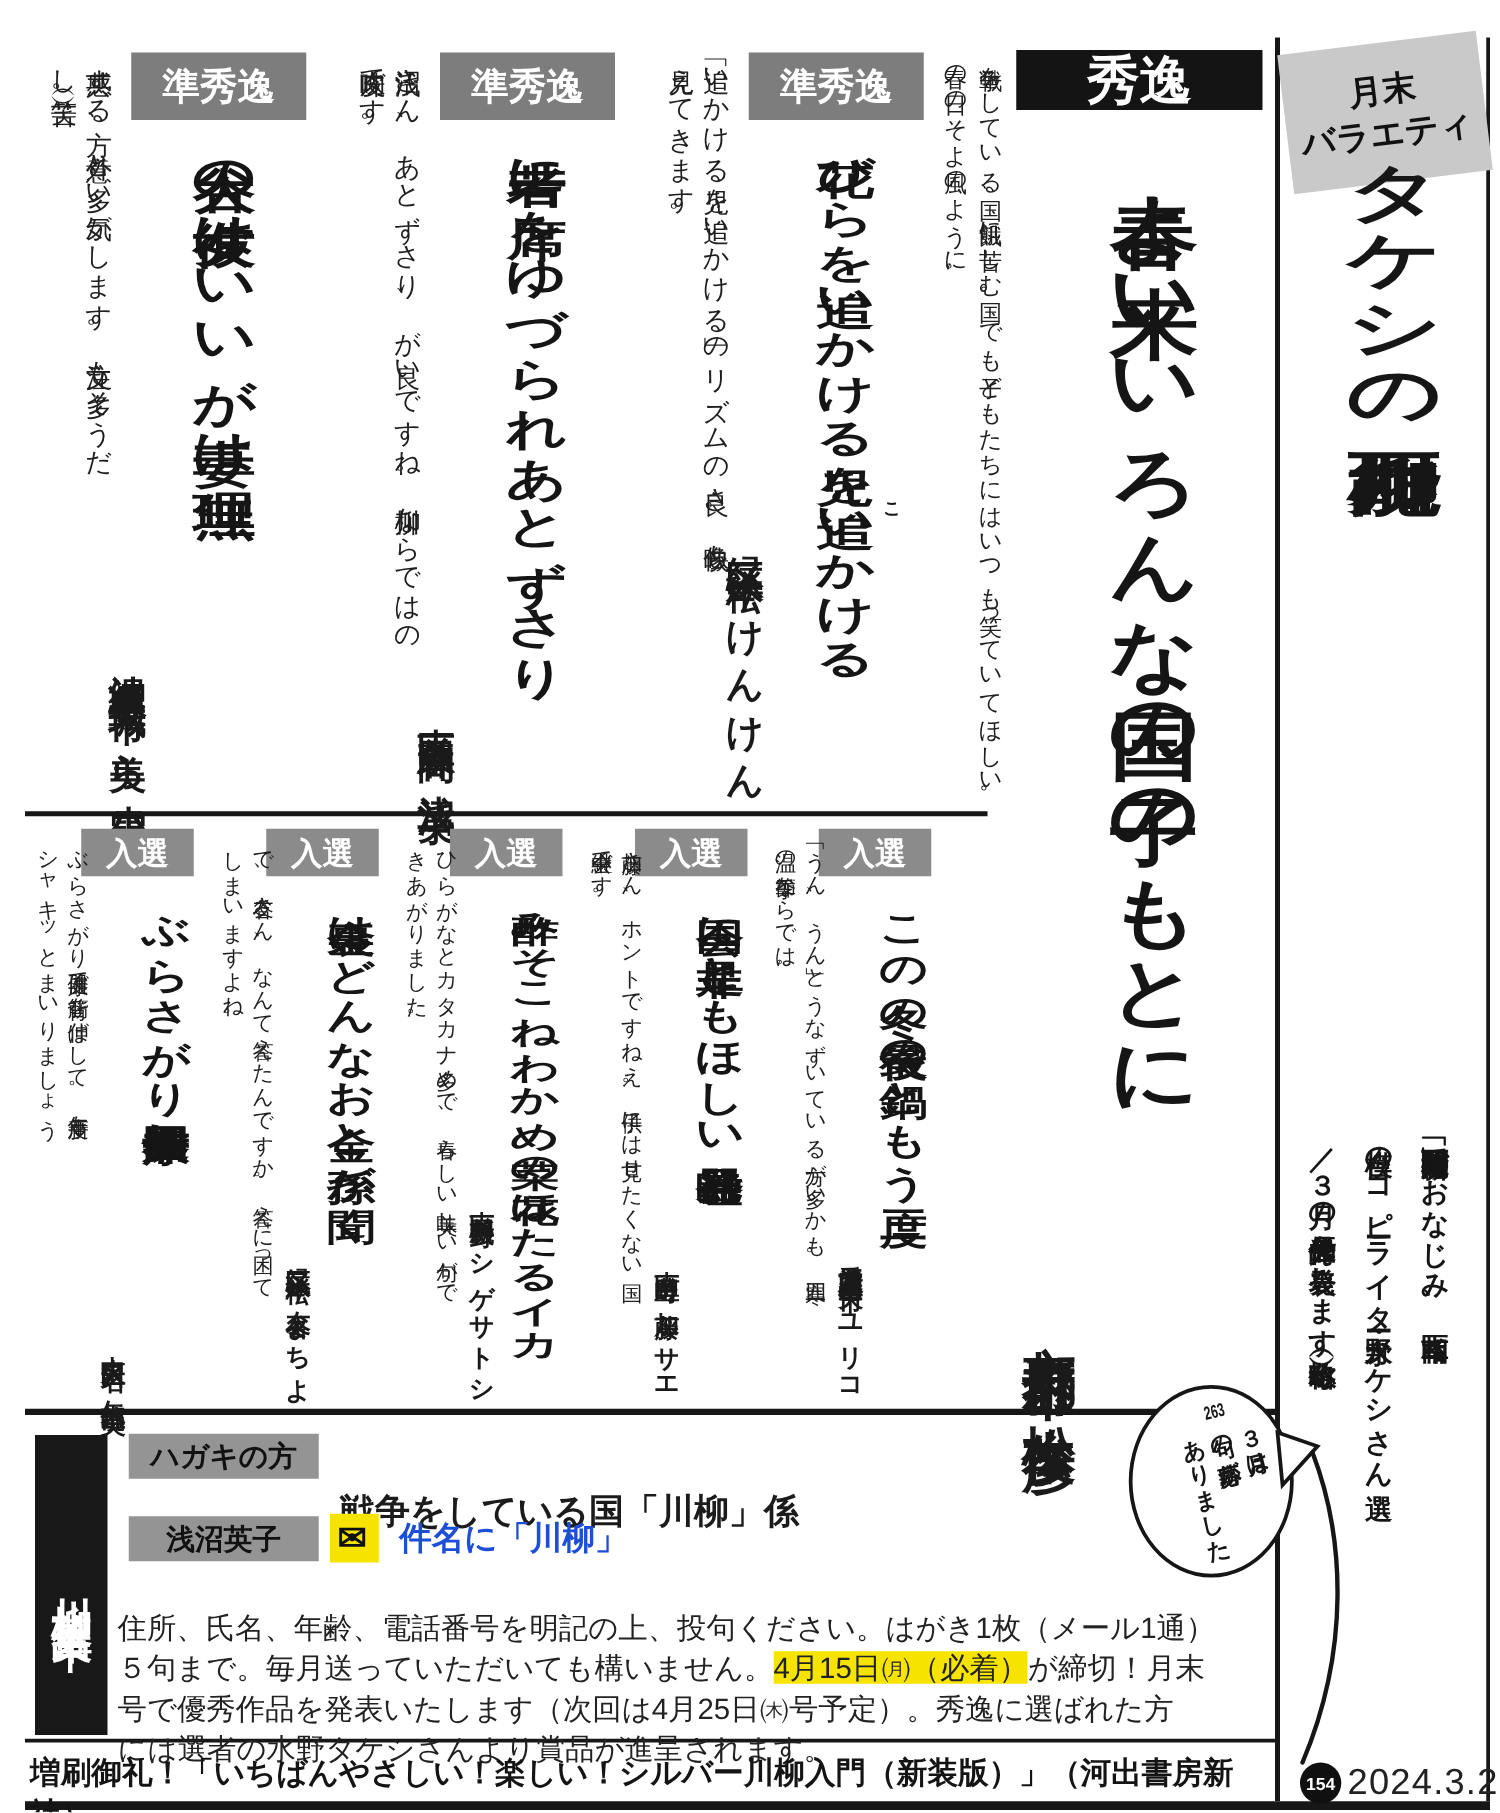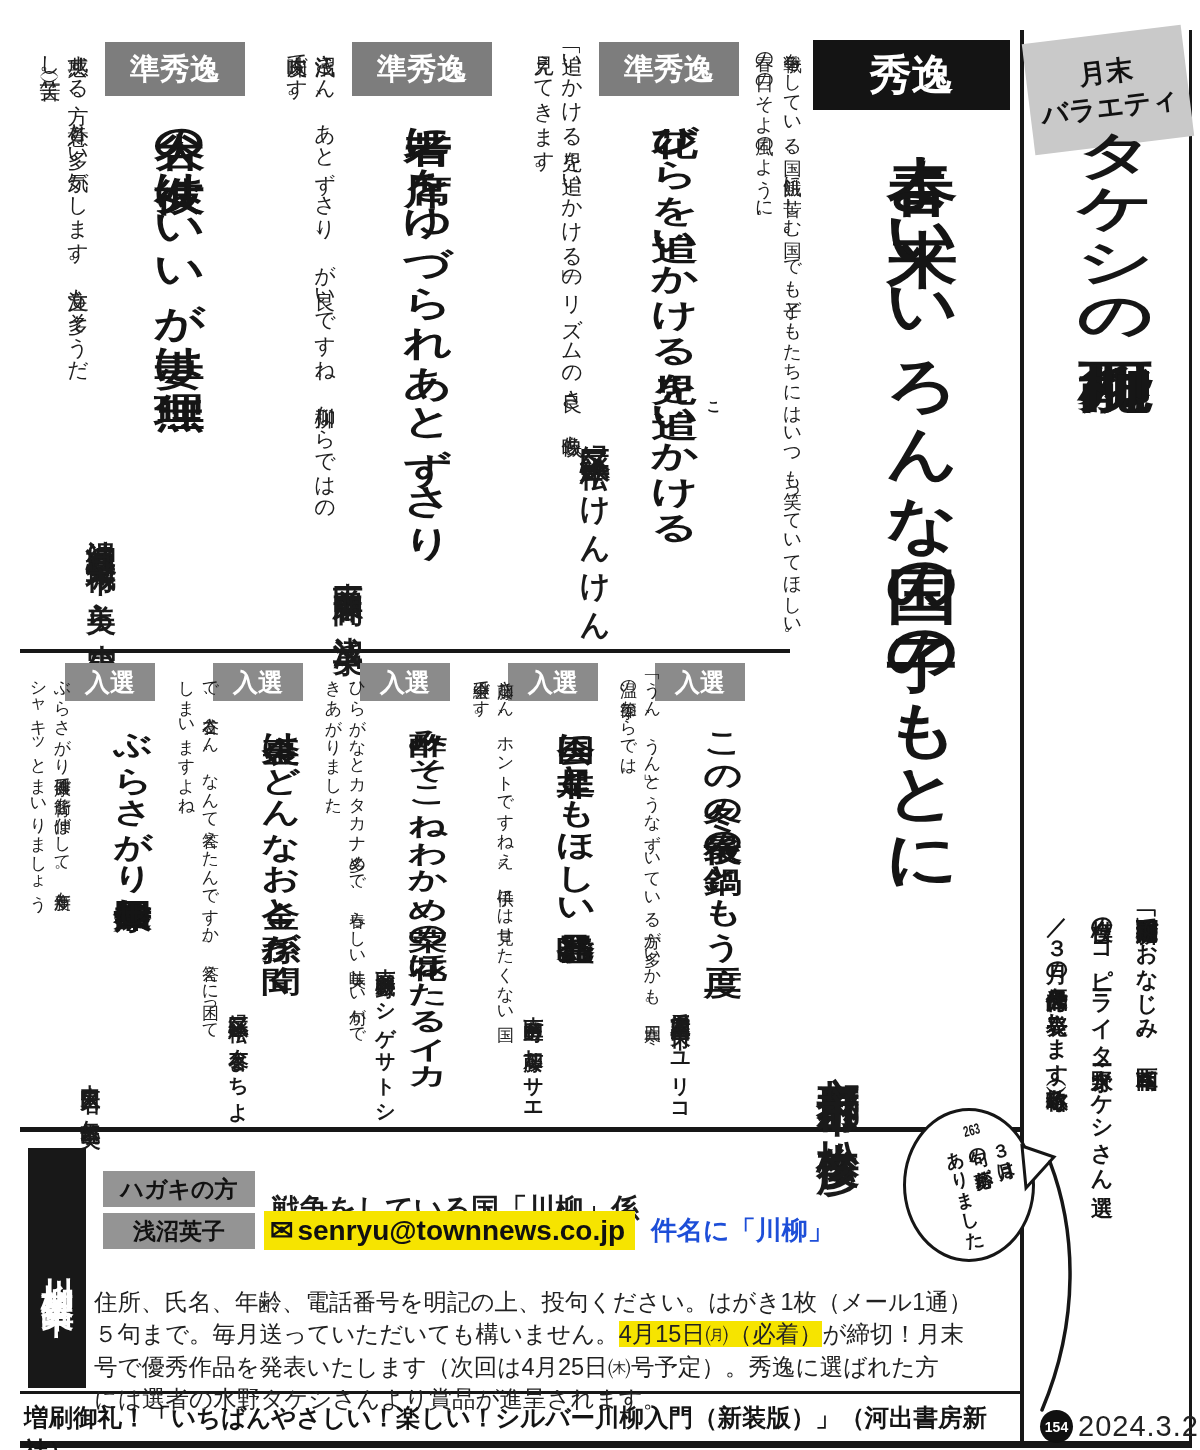--- a/index.html
+++ b/index.html
@@ -13,21 +13,21 @@
   .block{position:absolute;}
   .poem{position:absolute;writing-mode:vertical-rl;text-orientation:upright;font-weight:700;
         line-height:1.05;transform-origin:right top;color:#151515;
         font-family:"DejaVu Serif","Liberation Serif",serif;}
   .author{position:absolute;writing-mode:vertical-rl;text-orientation:upright;font-weight:700;
         color:#1a1a1a;font-family:"DejaVu Serif","Liberation Serif",serif;}
   .cmt{position:absolute;writing-mode:vertical-rl;text-orientation:upright;white-space:pre-line;
         color:#1f1f1f;font-family:"Liberation Sans",sans-serif;}
   .badge{position:absolute;display:flex;align-items:center;justify-content:space-evenly;
         color:#fff;font-weight:700;font-family:"DejaVu Serif","Liberation Serif",serif;}
-  .badge-lg{width:177px;height:70px;background:#141414;font-size:42px;right:2px;top:10px;padding:0 10px;}
+  .badge-lg{width:177px;height:48px;background:#141414;font-size:42px;right:2px;top:10px;padding:0 10px;}
   .badge-md{width:124px;height:54px;background:#7d7d7d;font-size:30px;right:8px;top:12px;padding:0 8px;}
   .badge-sm{width:78px;height:38px;background:#8b8b8b;font-size:25px;right:5px;top:7px;padding:0 6px;}
   .furi{position:absolute;font-size:14px;font-weight:700;
         font-family:"DejaVu Serif","Liberation Serif",serif;}
   
   .corner-badge{position:absolute;left:1028px;top:34px;width:160px;height:112px;background:#c9c9c9;
         transform:rotate(-7deg);display:flex;align-items:center;justify-content:center;text-align:center;
         font-weight:700;font-size:27px;line-height:1.3;white-space:pre-line;color:#111;}
   .main-title{position:absolute;right:43px;top:95px;font-size:50px;font-weight:700;line-height:1.06;
         transform:scaleX(1.5);transform-origin:right top;}
@@ -162,27 +162,26 @@
       <div><span class="tcy">263</span><span>句の応募が</span></div>
       <div class="bub-l3">ありました</div>
     </div>
   </div>
   <svg class="overlay-svg" width="1200" height="1450" viewBox="0 0 1200 1450">
     <polygon points="1022,1146 1054,1157 1026,1188" fill="#ffffff" stroke="#161616" stroke-width="3"></polygon>
     <path d="M 1050,1162 C 1076,1230 1080,1320 1042,1410" fill="none" stroke="#161616" stroke-width="3.5" stroke-linecap="round"></path>
   </svg>
 
   <div class="recruit-box">川柳募集中</div>
-  <div class="gray-label" style="left:103px;top:1147px;margin-top:24px;">ハガキの方</div>
+  <div class="gray-label" style="left:103px;top:1147px;">ハガキの方</div>
   <div class="addr" style="top:1190px;">戦争をしている国「川柳」係</div>
   <div class="gray-label" style="left:103px;top:1213px;">浅沼英子</div>
   <div class="email-row">
     <span class="email-chip">
         <span>✉</span>
-        <span>senryu@townnews.co.jp</span>
       </span>
     <span class="email-note">件名に「川柳」</span>
   </div>
   <p class="instructions"><span>住所、氏名、年齢、電話番号を明記の上、投句ください。はがき1枚（メール1通）
 ５句まで。毎月送っていただいても構いません。</span><span class="hl">4月15日㈪（必着）</span><span>が締切！月末
 号で優秀作品を発表いたします（次回は4月25日㈭号予定）。秀逸に選ばれた方
 には選者の水野タケシさんより賞品が進呈されます。</span></p>
 
   <div class="footer-ad">増刷御礼！「いちばんやさしい！楽しい！シルバー川柳入門（新装版）」（河出書房新社）</div>
 

